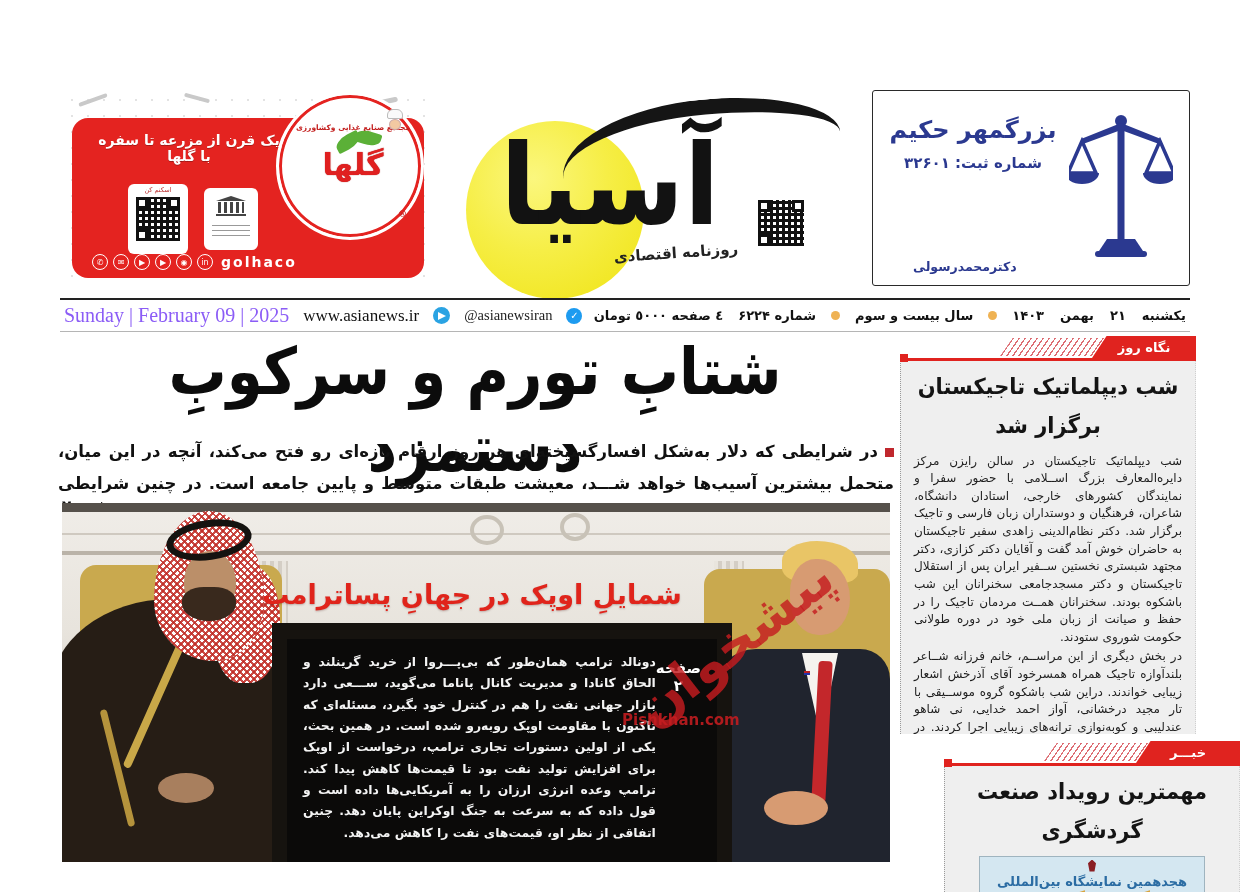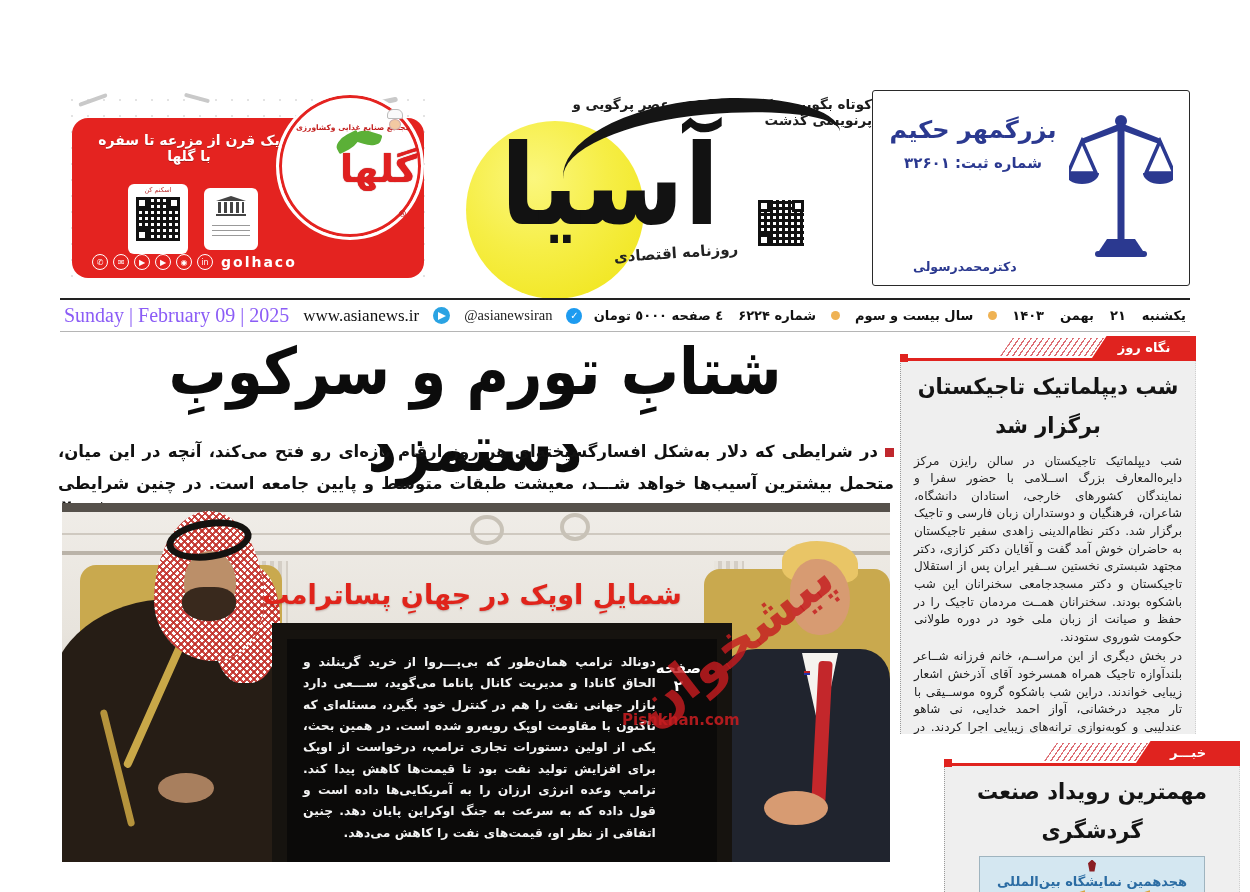--- a/index.html
+++ b/index.html
@@ -17,22 +17,22 @@
             background:#e42320; border-radius:16px; }
   .ad-slogan { position:absolute; left:22px; top:14px; width:190px; direction:rtl;
                color:#fff; font-size:14px; font-weight:900; text-align:center;
                text-shadow:0 1px 0 rgba(0,0,0,.25); }
   .golha-circle { position:absolute; left:212px; top:0px; width:148px; height:148px;
                   background:#fff; border-radius:50%; border:3px solid #fff;
                   box-shadow:0 0 0 3px #e42320 inset; }
   .golha-tag { position:absolute; left:8px; top:28px; width:132px; text-align:center;
                color:#c42120; font-size:7.5px; font-weight:700; direction:rtl; }
   .leaf { position:absolute; width:26px; height:14px; background:#5bb037; border-radius:60% 10% 60% 10%; }
-  .golha-word { position:absolute; left:10px; top:52px; width:128px; text-align:right;
-                color:#e02020; font-size:38px; font-weight:900;
+  .golha-word { position:absolute; left:10px; top:52px; width:128px; text-align:center;
+                color:#e02020; font-size:30px; font-weight:900;
                 text-shadow:0 0 1px #9e0f0f; direction:rtl; }
   .golha-r { position:absolute; right:14px; bottom:18px; color:#c42120; font-size:9px; font-weight:700; }
   .chef-hat { position:absolute; left:108px; top:14px; width:16px; height:10px;
               background:#fafafa; border:1px solid #bbb; border-radius:6px 6px 2px 2px; }
   .chef-face { position:absolute; left:110px; top:24px; width:12px; height:11px;
                background:#f3c9a2; border-radius:50%; border:1px solid #caa; }
   .qr-box { position:absolute; left:56px; top:66px; width:60px; height:70px;
             background:#fff; border-radius:6px; padding:3px 6px; }
   .qr-label { font-size:6.5px; color:#b33; text-align:center; direction:rtl; line-height:1.2; }
   .qr-pat { position:relative; width:44px; height:44px; margin:2px auto 0;
@@ -250,21 +250,20 @@
       <div class="golha-tag">مجتمع صنایع غذایی وکشاورزی</div>
       <div class="chef-hat"></div>
       <div class="chef-face"></div>
       <div class="leaf" style="left:56px;top:40px;transform:rotate(-28deg);"></div>
       <div class="leaf" style="left:76px;top:36px;transform:rotate(18deg);"></div>
       <div class="golha-word">گلها</div>
       <div class="golha-r">®</div>
     </div>
   </div>
 
-  <div class="mast-tagline">کوتاه بگوییم و کوتاه بنویسیم، عصر پرگویی و پرنویسی گذشت</div>
   <div class="mast-circle"></div>
   <div class="mast-swash"></div>
   <div class="mast-logo">آسیا</div>
   <div class="mast-sub">روزنامه اقتصادی</div>
   <div class="qr-mast">
     <div class="qr-pat">
       <span class="qr-eye" style="left:0;top:0;"></span>
       <span class="qr-eye" style="right:0;top:0;"></span>
       <span class="qr-eye" style="left:0;bottom:0;"></span>
     </div>

